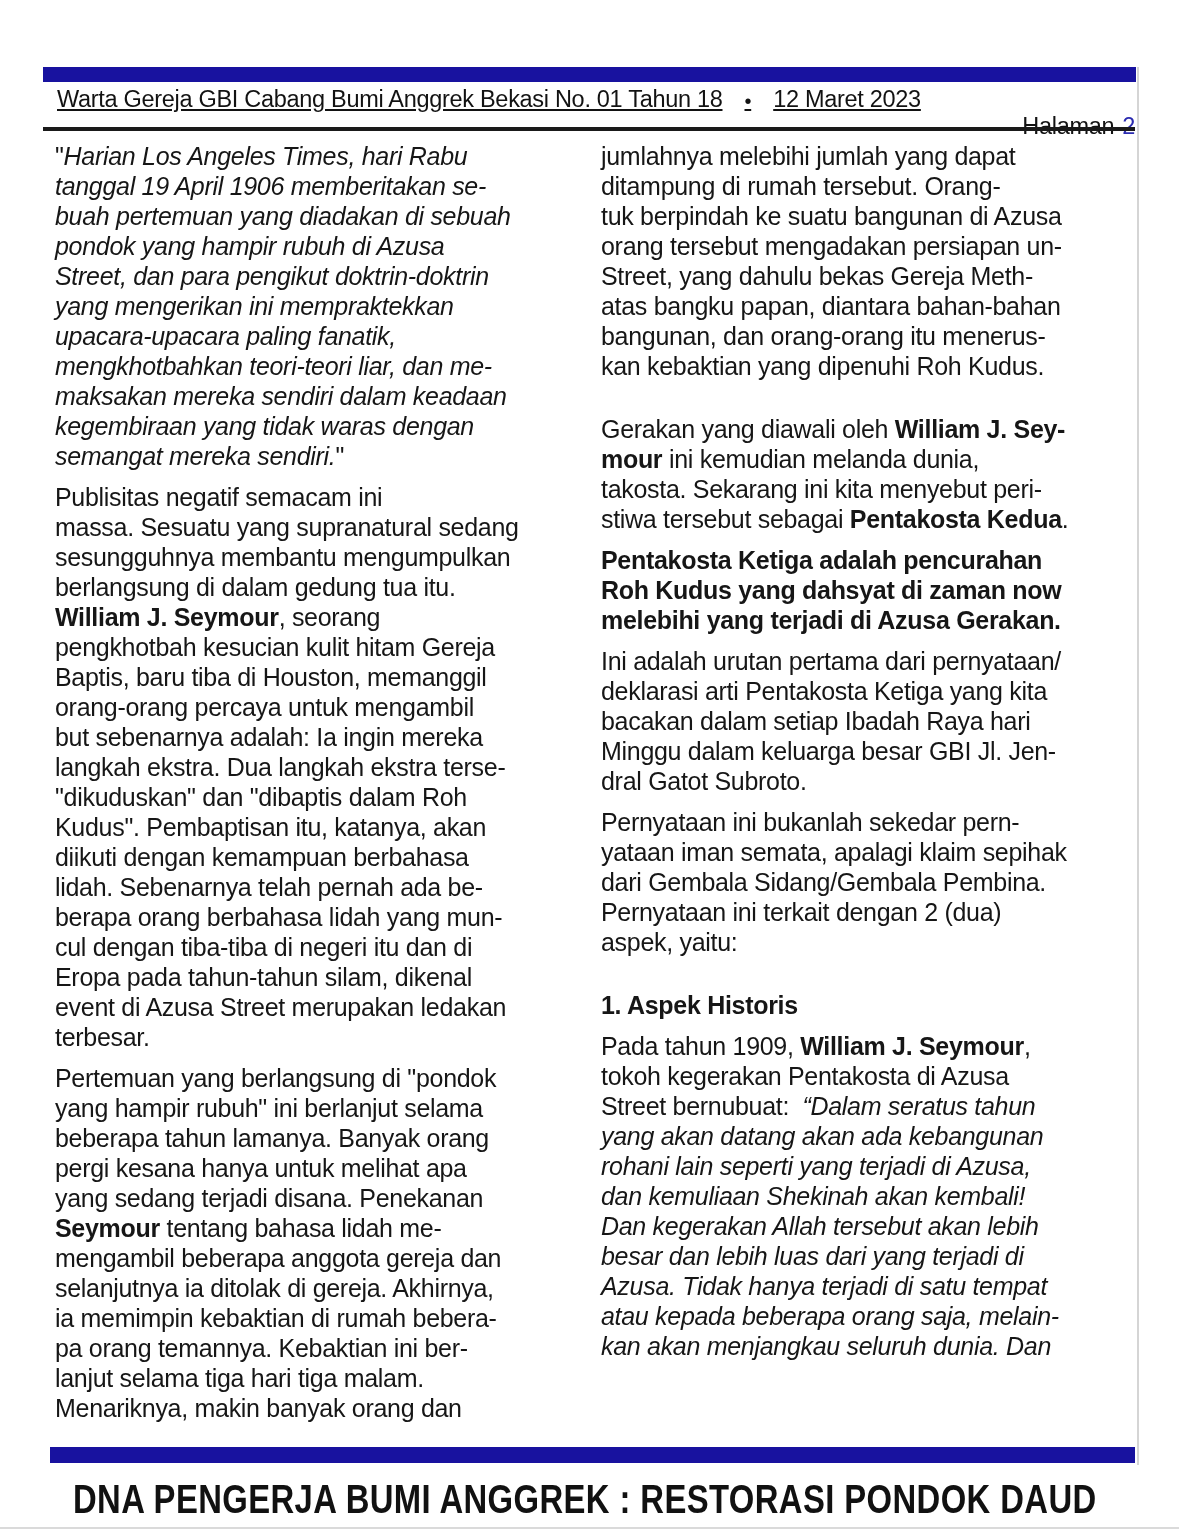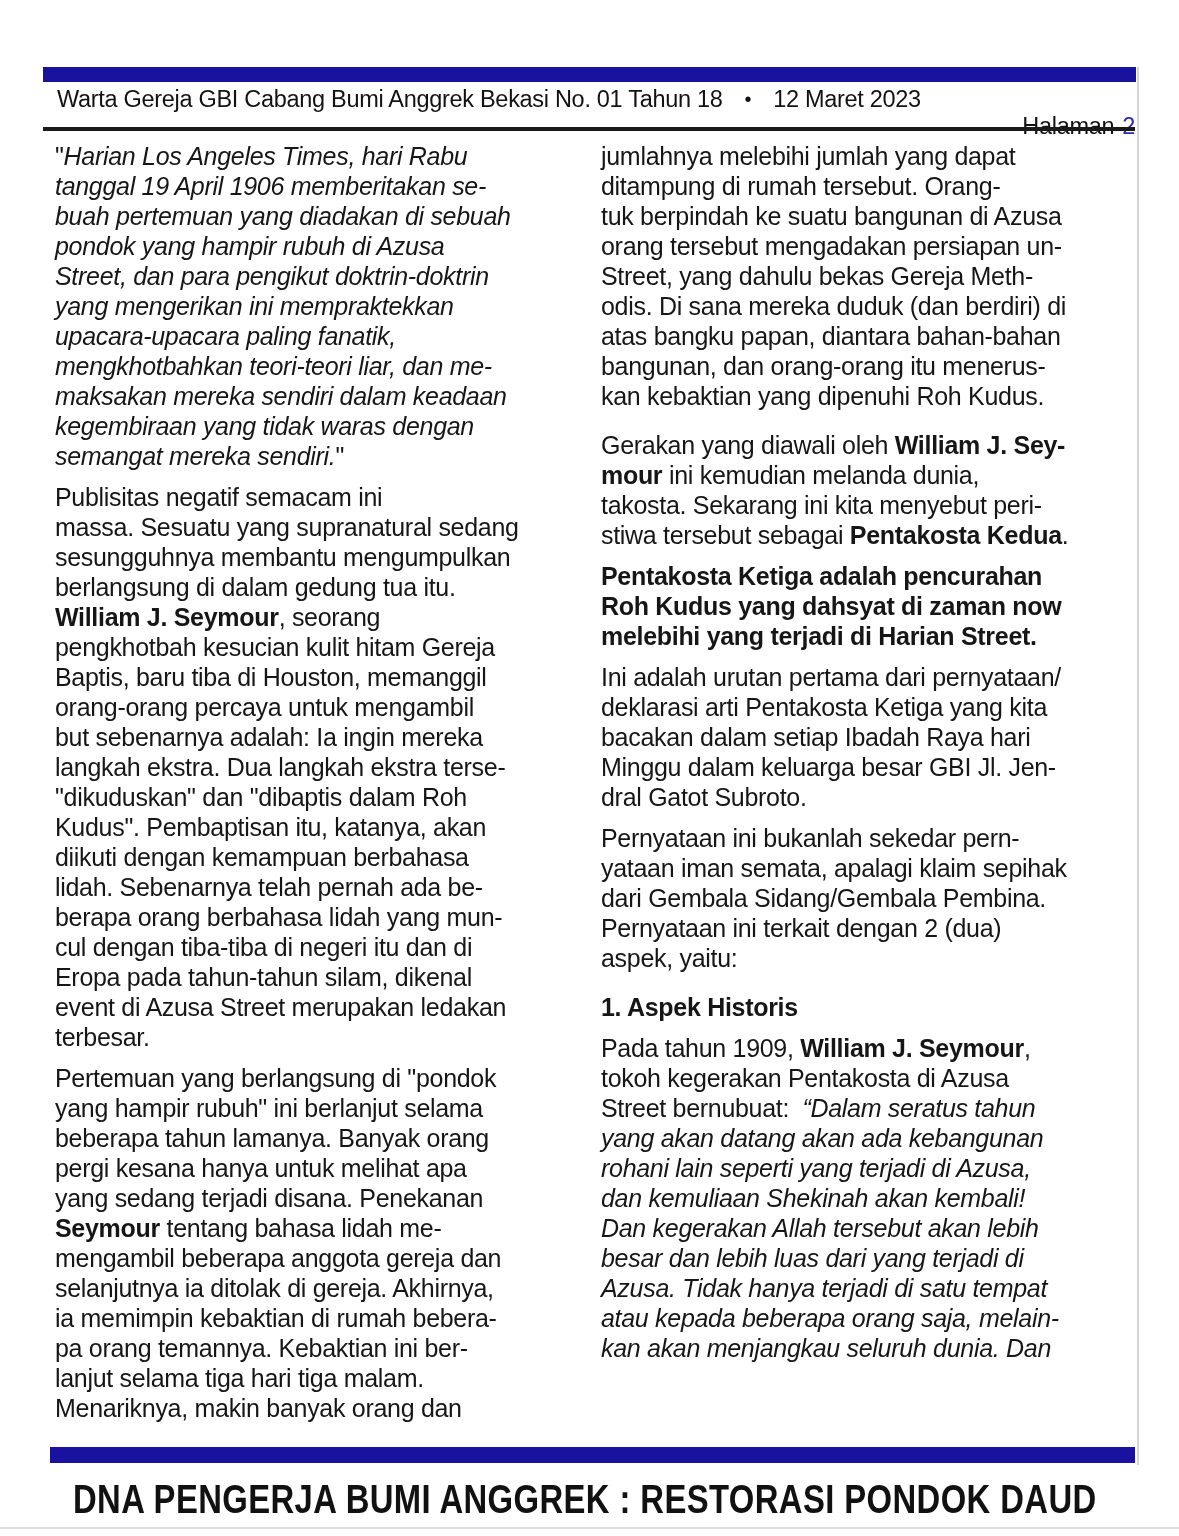--- a/index.html
+++ b/index.html
@@ -22,40 +22,40 @@
   
   .top-bar{
     position:absolute;left:43px;top:67px;width:1093px;height:15px;
     background:var(--accent);
   }
   .header-row{
     position:absolute;left:57px;top:86px;width:1078px;
     display:flex;justify-content:space-between;align-items:baseline;
     font-size:23.5px;letter-spacing:-0.3px;color:#121212;
   }
-  .header-left{display:flex;align-items:center;white-space:pre;}
+  .header-left{display:flex;align-items:flex-end;white-space:pre;text-decoration:underline;}
   .bullet{margin:0 22px;font-size:20px;}
   .header-right{white-space:pre;}
   .pagenum{color:var(--pagenum);margin-left:8px;}
   .header-rule{
     position:absolute;left:43px;top:127px;width:1092px;height:4px;
     background:var(--rule);
   }
 
   
   .columns{
     position:absolute;left:55px;top:141px;width:1062px;
     display:flex;gap:30px;
   }
   .col{width:516px;}
   .col p{
     margin:0 0 11px 0;
     font-size:25px;line-height:30px;letter-spacing:-0.3px;
   }
-  .col p.space-before{margin-top:19px;}
+  .col p.space-before{margin-top:33px;}
   .line{display:block;white-space:pre;}
   .run-n{font-style:normal;font-weight:normal;}
   .run-b{font-weight:bold;}
   .run-i{font-style:italic;}
 
   
   .bottom-bar{
     position:absolute;left:50px;top:1447px;width:1085px;height:16px;
     background:var(--accent);
   }
@@ -147,35 +147,34 @@
           <span class="line"><span class="run-n">Menariknya, makin banyak orang dan</span></span>
         </p>
       </div>
     <div class="col">
         <p class="para">
           <span class="line"><span class="run-n">jumlahnya melebihi jumlah yang dapat</span></span>
           <span class="line"><span class="run-n">ditampung di rumah tersebut. Orang-</span></span>
           <span class="line"><span class="run-n">tuk berpindah ke suatu bangunan di Azusa</span></span>
           <span class="line"><span class="run-n">orang tersebut mengadakan persiapan un-</span></span>
           <span class="line"><span class="run-n">Street, yang dahulu bekas Gereja Meth-</span></span>
-          <span class="line"><span class="run-n">odis. Di sana mereka duduk (dan berdiri) di</span></span>
           <span class="line"><span class="run-n">atas bangku papan, diantara bahan-bahan</span></span>
           <span class="line"><span class="run-n">bangunan, dan orang-orang itu menerus-</span></span>
           <span class="line"><span class="run-n">kan kebaktian yang dipenuhi Roh Kudus.</span></span>
         </p>
         <p class="para space-before">
           <span class="line"><span class="run-n">Gerakan yang diawali oleh </span><span class="run-b">William J. Sey-</span></span>
           <span class="line"><span class="run-b">mour</span><span class="run-n"> ini kemudian melanda dunia,</span></span>
           <span class="line"><span class="run-n">takosta. Sekarang ini kita menyebut peri-</span></span>
           <span class="line"><span class="run-n">stiwa tersebut sebagai </span><span class="run-b">Pentakosta Kedua</span><span class="run-n">.</span></span>
         </p>
         <p class="para">
           <span class="line"><span class="run-b">Pentakosta Ketiga adalah pencurahan</span></span>
           <span class="line"><span class="run-b">Roh Kudus yang dahsyat di zaman now</span></span>
-          <span class="line"><span class="run-b">melebihi yang terjadi di Harian Street.</span></span>
+          <span class="line"><span class="run-b">melebihi yang terjadi di Azusa Gerakan.</span></span>
         </p>
         <p class="para">
           <span class="line"><span class="run-n">Ini adalah urutan pertama dari pernyataan/</span></span>
           <span class="line"><span class="run-n">deklarasi arti Pentakosta Ketiga yang kita</span></span>
           <span class="line"><span class="run-n">bacakan dalam setiap Ibadah Raya hari</span></span>
           <span class="line"><span class="run-n">Minggu dalam keluarga besar GBI Jl. Jen-</span></span>
           <span class="line"><span class="run-n">dral Gatot Subroto.</span></span>
         </p>
         <p class="para">
           <span class="line"><span class="run-n">Pernyataan ini bukanlah sekedar pern-</span></span>

